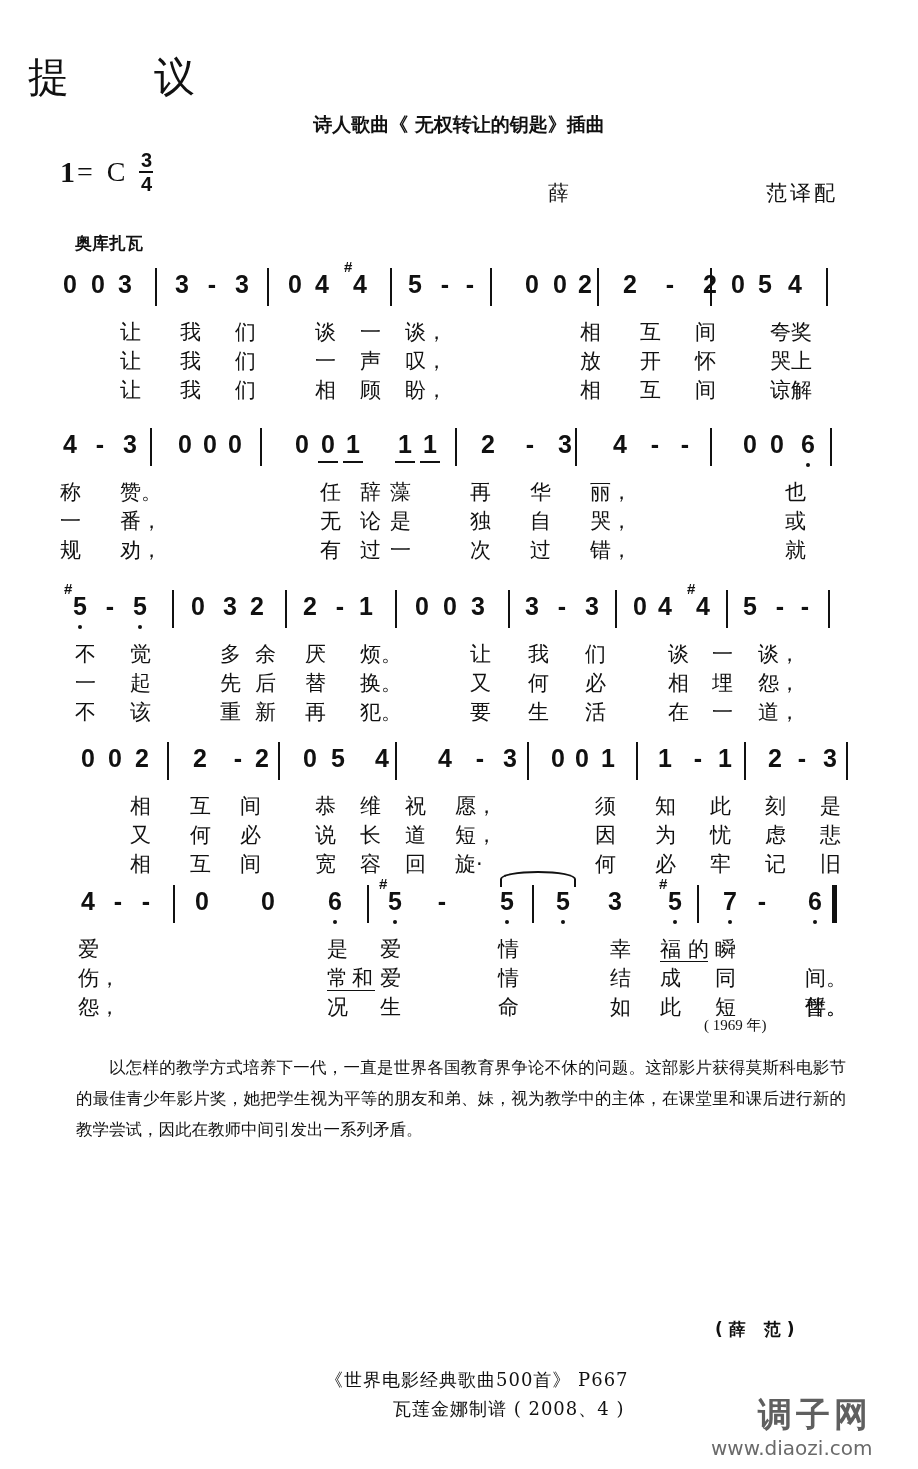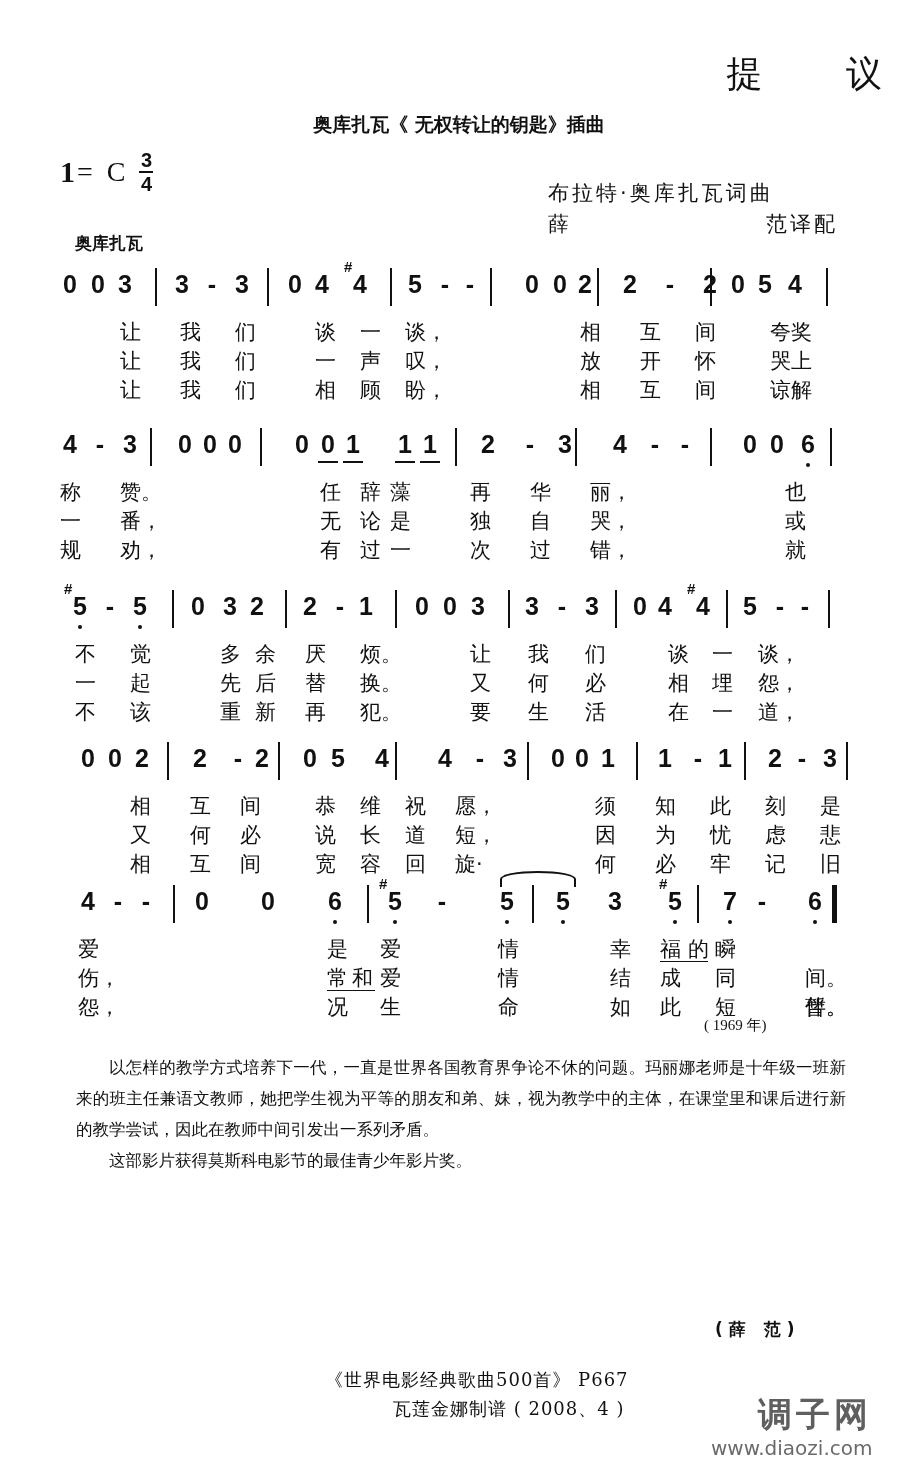--- a/index.html
+++ b/index.html
@@ -2,23 +2,23 @@
 <html><head>
 <meta charset="utf-8">
 <style>
   html, body { margin: 0; padding: 0; background: #ffffff; }
   body {
     width: 918px; height: 1469px; position: relative; overflow: hidden;
     font-family: "DejaVu Serif", "Liberation Serif", serif; color: #111;
   }
   .abs { position: absolute; }
   .title {
-    left: 0; width: 918px; top: 50px; text-align: right;
-    font-family: "DejaVu Sans", sans-serif; font-size: 36px; letter-spacing: 36px;
-    font-weight: 300; padding-left: 35px; box-sizing: border-box;
+    left: 0; width: 918px; top: 50px; text-align: left;
+    font-family: "DejaVu Sans", sans-serif; font-size: 41px; letter-spacing: 36px;
+    font-weight: 300; padding-left: 28px; box-sizing: border-box;
   }
   .subtitle {
     left: 0; width: 918px; top: 112px; text-align: center;
     font-family: "DejaVu Sans", sans-serif; font-size: 19px; font-weight: bold;
   }
   .key {
     left: 60px; top: 150px; font-family: "Liberation Serif", serif; font-size: 28px;
     display: flex; align-items: center;
   }
   .key .one { font-weight: bold; font-size: 30px; }
@@ -66,35 +66,34 @@
 
   .source { left: 325px; top: 1368px; font-family: "DejaVu Serif", serif; font-size: 18px; letter-spacing: 1px; }
   .maker { left: 393px; top: 1397px; font-family: "DejaVu Serif", serif; font-size: 18px; letter-spacing: 1px; }
   .wm-cn { left: 758px; top: 1392px; font-family: "DejaVu Sans", sans-serif; font-size: 34px; font-weight: bold; color: #5f5f5f; letter-spacing: 4px; }
   .wm-url { left: 711px; top: 1436px; font-family: "DejaVu Sans", sans-serif; font-size: 20px; color: #6a6a6a; }
 </style>
 </head>
 <body>
 
 <div class="abs title">提 议</div>
-<div class="abs subtitle">奥库扎瓦《 无权转让的钥匙》插曲</div>
+<div class="abs subtitle">诗人歌曲《 无权转让的钥匙》插曲</div>
 
 <div class="abs key">
   <span class="one">1</span>
   <span class="eq">=</span>
   <span class="c">C</span>
   <span class="frac">
     <span>3</span>
     <span class="bar"></span>
     <span>4</span>
   </span>
 </div>
 
 <div class="abs credits">
-  <div>布拉特·奥库扎瓦词曲</div>
   <div class="row2">
     <span>薛</span>
     <span>范译配</span>
   </div>
 </div>
 
 <div class="abs tempo">奥库扎瓦</div>
 
 <div id="score">
     <div class="score-row" style="top: 268px;">
@@ -448,21 +447,20 @@
           <span class="ch" style="left: 655px;">短</span>
           <span class="ch" style="left: 745px;">暂。</span>
         </div>
       </div>
     </div>
   </div>
 
 <div class="abs year">( 1969 年)</div>
 
 <div class="abs prose">
-  <p>以怎样的教学方式培养下一代，一直是世界各国教育界争论不休的问题。玛丽娜老师是十年级一班新来的班主任兼语文教师，她把学生视为平等的朋友和弟、妹，视为教学中的主体，在课堂里和课后进行新的教学尝试，因此在教师中间引发出一系列矛盾。</p>
-  <p>这部影片获得莫斯科电影节的最佳青少年影片奖。</p>
+  <p>以怎样的教学方式培养下一代，一直是世界各国教育界争论不休的问题。这部影片获得莫斯科电影节的最佳青少年影片奖，她把学生视为平等的朋友和弟、妹，视为教学中的主体，在课堂里和课后进行新的教学尝试，因此在教师中间引发出一系列矛盾。</p>
 </div>
 <div class="abs sign">(薛 范)</div>
 
 <div class="abs source">《世界电影经典歌曲500首》 P667</div>
 <div class="abs maker">瓦莲金娜制谱 ( 2008、4 )</div>
 <div class="abs wm-cn">调子网</div>
 <div class="abs wm-url">www.diaozi.com</div>
 
 </body></html>

